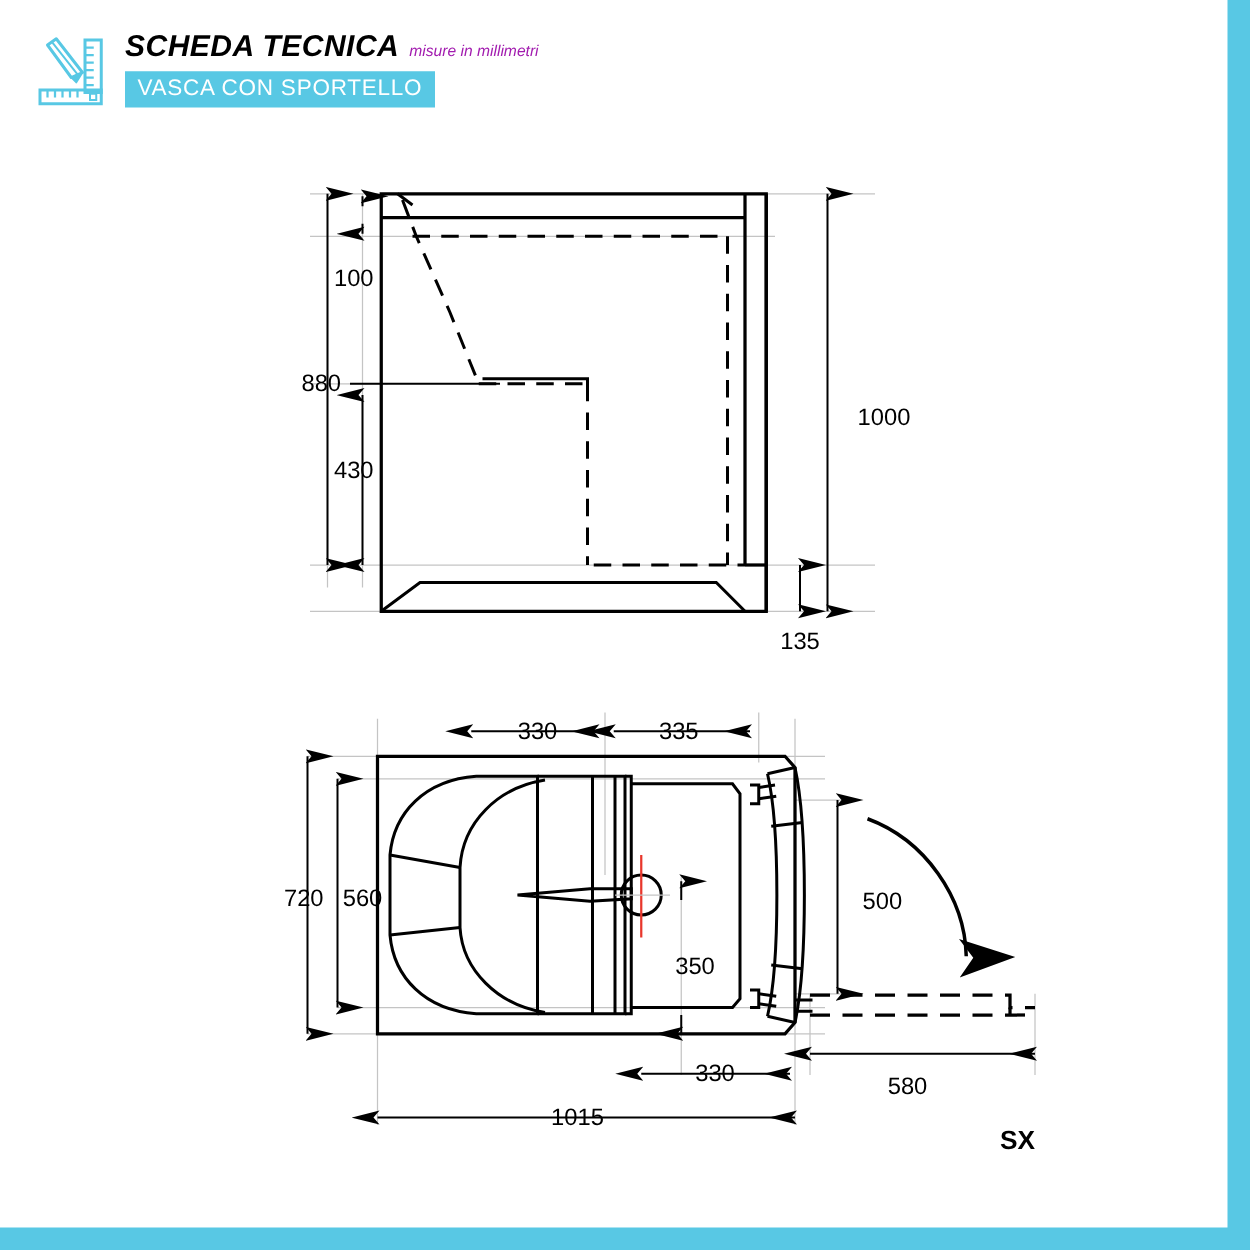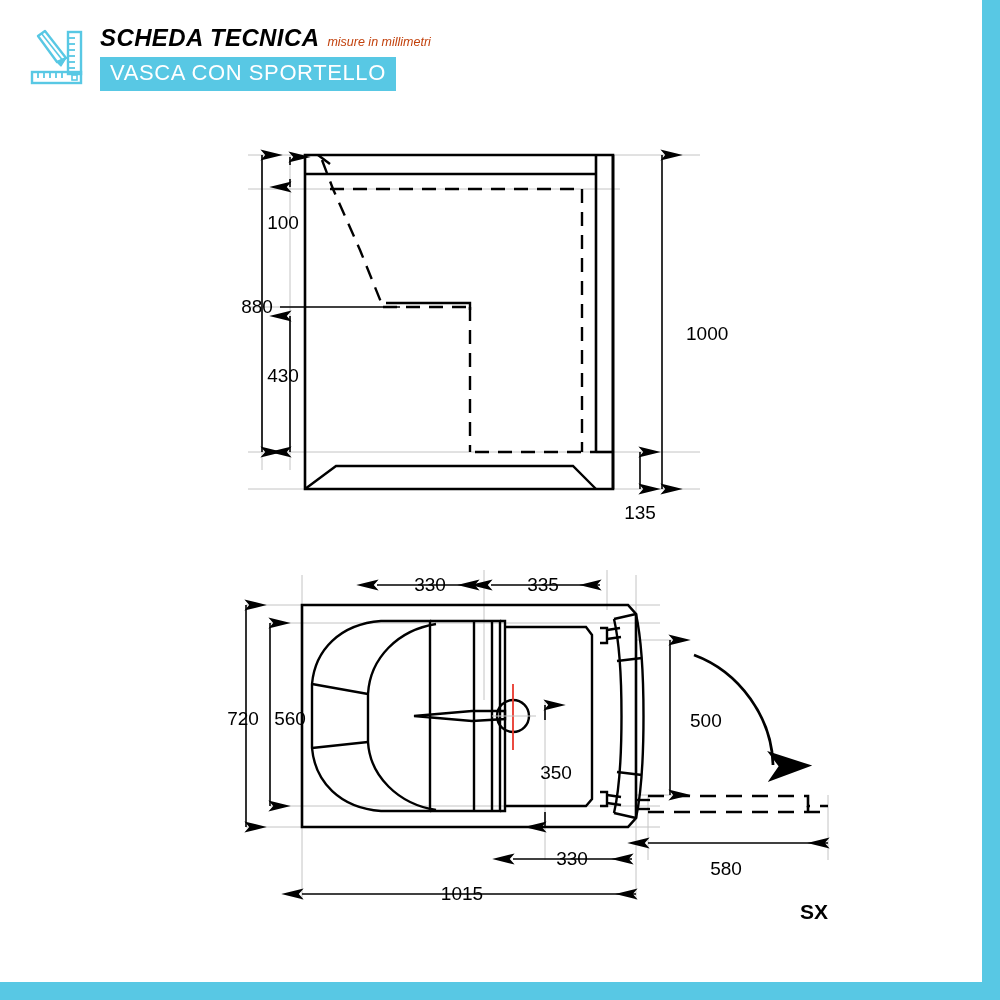--- a/index.html
+++ b/index.html
@@ -72,28 +72,28 @@
     font-style: italic;
     font-weight: bold;
     font-size: 24px;
     letter-spacing: 0.4px;
     color: #000000;
   }
   #subtitle {
     font-family: "Liberation Sans", sans-serif;
     font-style: italic;
     font-size: 12.5px;
-    color: #c2410c;
+    color: #a21caf;
     margin-left: 8px;
   }
   #product-bar {
     margin-top: 5px;
     background: #58c8e4;
     color: #ffffff;
-    font-size: 22px;
+    font-size: 18px;
     letter-spacing: 0.6px;
     padding: 3px 10px 5px 10px;
     display: inline-block;
     white-space: nowrap;
   }
 
   
   #drawing {
     position: absolute;
     left: 0;

